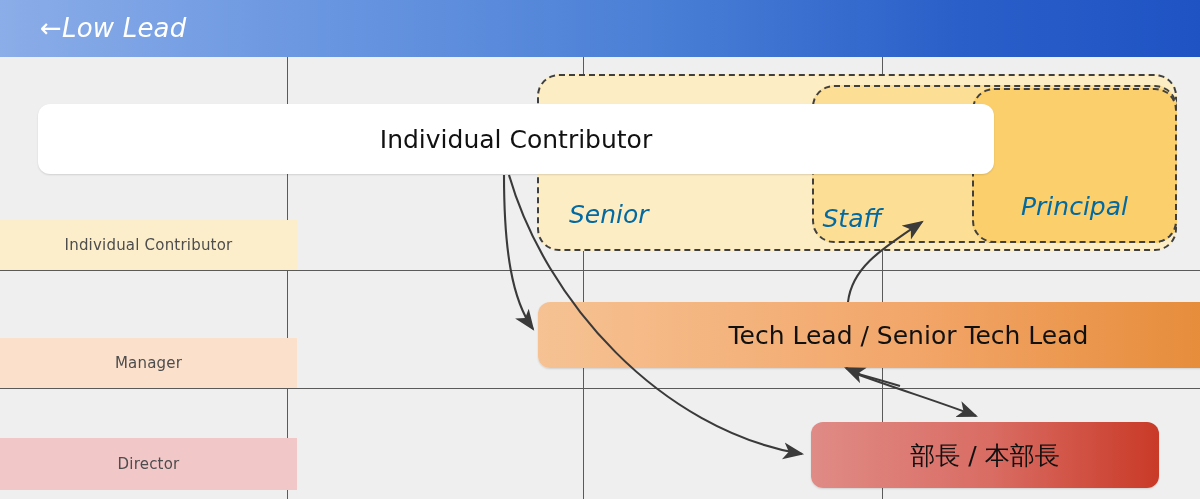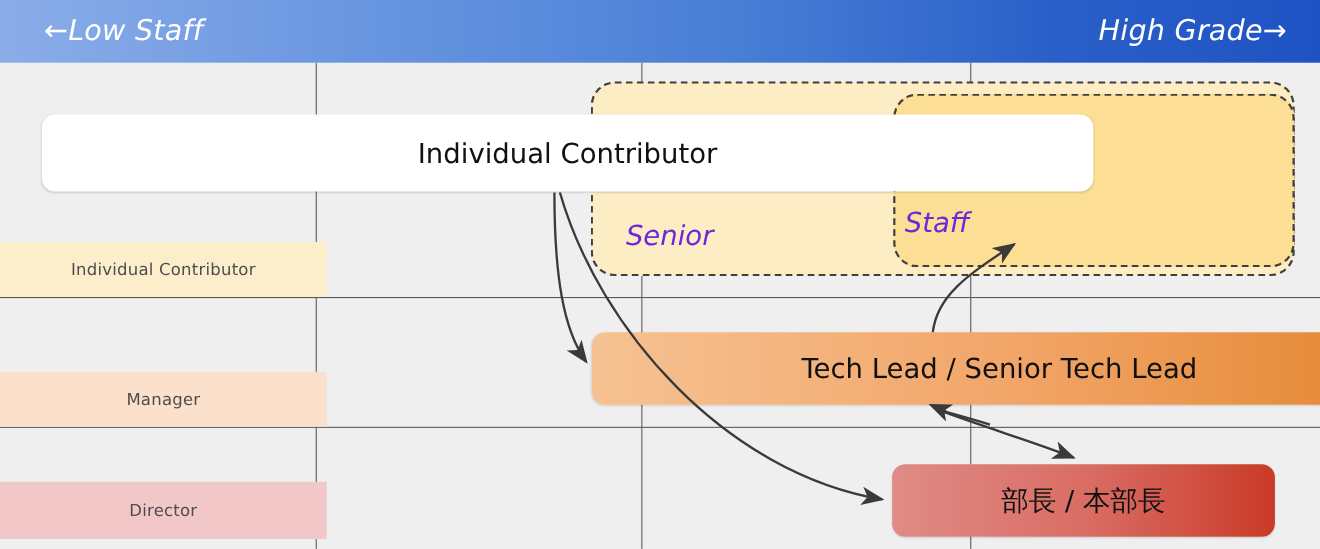--- a/index.html
+++ b/index.html
@@ -42,27 +42,27 @@
   .gradebox{
     position:absolute;
     border:2.2px dashed #3f3f3f;
     border-radius:22px;
     box-sizing:border-box;
   }
   .gradebox .glabel{
     position:absolute;left:0;width:100%;
     bottom:16px;
     text-align:center;
-    font-style:italic;font-size:25px;color:#6d28d9;
+    font-style:italic;font-size:25px;color:#0369a1;
     white-space:nowrap;
   }
   .gb-senior{left:537px;top:74px;width:640px;height:177px;background:#FDEDC4;}
   .gb-senior .glabel{text-align:left;left:30px;width:auto;bottom:20px;}
   .gb-staff {left:812px;top:85px;width:365px;height:158px;background:#FCDE95;}
-  .gb-staff  .glabel{text-align:center;bottom:24px;left:-52px;width:180px;}
+  .gb-staff  .glabel{text-align:center;bottom:8px;left:-52px;width:180px;}
   .gb-principal{left:972px;top:88px;width:205px;height:155px;background:#FBCF6B;}
   .gb-principal .glabel{bottom:20px;}
 
   
   .rolebar{
     position:absolute;
     border-radius:12px;
     display:flex;align-items:center;justify-content:center;
     font-size:25px;color:#111;
     box-shadow:0 1px 2px rgba(0,0,0,.13);
@@ -104,34 +104,36 @@
   <div class="rowlabel mgr">
     <span>Manager</span>
   </div>
 
   <div class="gradebox gb-senior">
     <span class="glabel">Senior</span>
   </div>
   <div class="gradebox gb-staff">
     <span class="glabel">Staff</span>
   </div>
+  <div class="gradebox gb-principal">
+    <span class="glabel">Principal</span>
+  </div>
 
   <div class="rolebar bar-ic">
     <span>Individual Contributor</span>
   </div>
   <div class="rolebar bar-tl">
     <span>Tech Lead / Senior Tech Lead</span>
   </div>
   <div class="rolebar bar-bu">
     <span>部長 / 本部長</span>
   </div>
 
   <div class="grade-bar"></div>
-  <div class="grade-label grade-left">←Low Staff</div>
-  <div class="grade-label grade-right">High Grade→</div>
+  <div class="grade-label grade-left">←Low Lead</div>
 
   <svg id="arrows" viewBox="0 0 1200 499">
     <defs>
       <marker id="ah" markerWidth="11" markerHeight="11" refX="9" refY="4.2" orient="auto" markerUnits="strokeWidth">
         <path d="M0,0.2 L10,4.2 L0,8.2 L2.6,4.2 Z" fill="#3a3a3a"></path>
       </marker>
     </defs>
     <g fill="none" stroke="#3a3a3a" stroke-width="2.1" marker-end="url(#ah)">
       <path d="M504,175 C504,250 512,300 533,329"></path>
       <path d="M509,175 C545,300 660,430 802,454"></path>

